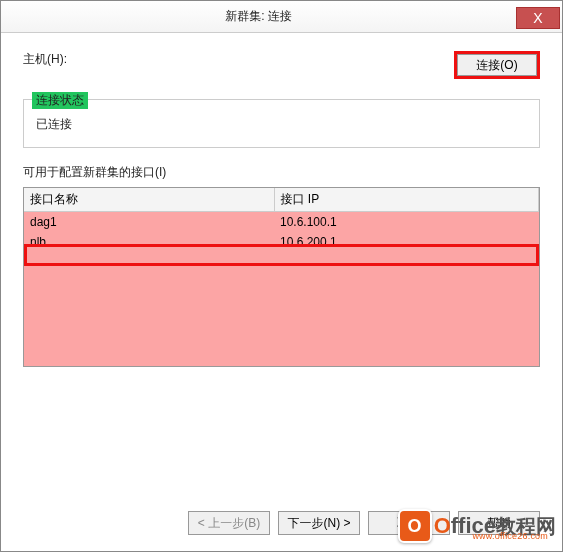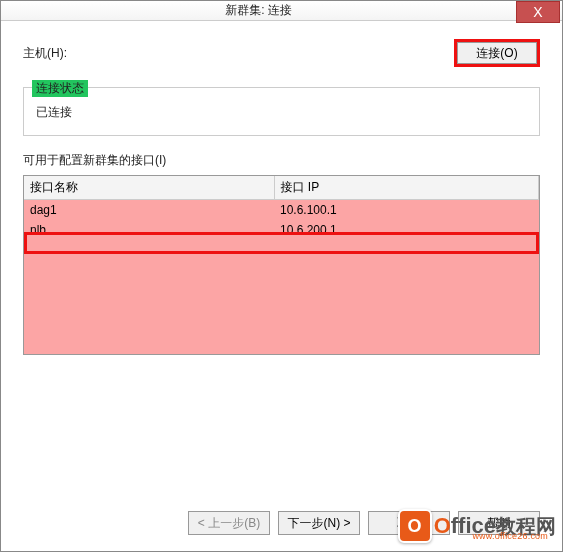--- a/index.html
+++ b/index.html
@@ -1,23 +1,23 @@
 <!DOCTYPE html>
 <html><head>
 <meta charset="utf-8">
 <style>
   * { box-sizing: border-box; font-family: "Microsoft YaHei", SimSun, Arial, sans-serif; }
   body { margin: 0; padding: 0; background: #fff; width: 563px; height: 552px; overflow: hidden; position: relative; }
   .window { width: 563px; height: 552px; background: #fff; border: 1px solid #888; position: relative; }
-  .titlebar { height: 20px; background: linear-gradient(#fff, #f4f4f4); display: flex; align-items: center; border-bottom: 1px solid #ccc; justify-content: flex-end; }
+  .titlebar { height: 32px; background: linear-gradient(#fff, #f4f4f4); display: flex; align-items: center; border-bottom: 1px solid #ccc; justify-content: flex-end; }
   .title-text { flex: 1; text-align: center; font-size: 12px; color: #222; }
   .close-btn { width: 44px; height: 22px; background: #c75050; color: #fff; display: flex; align-items: center; justify-content: center; font-size: 14px; margin-right: 2px; margin-top: 2px; border: 1px solid #a83030; cursor: pointer; }
   .content { padding: 18px 22px 0 22px; }
   .desc { font-size: 12px; color: #222; margin-bottom: 22px; }
-  .host-row { display: flex; align-items: center; margin-bottom: 20px; }
+  .host-row { display: flex; align-items: flex-start; margin-bottom: 20px; }
   .host-label { font-size: 12px; color: #222; width: 58px; }
   .host-input-wrap { border: 3px solid #e11; padding: 0; }
   .host-input { width: 256px; height: 22px; font-size: 13px; padding: 1px 4px; border: 1px solid #999; outline: none; }
   .connect-btn-wrap { margin-left: auto; border: 3px solid #e11; }
   .connect-btn { width: 80px; height: 22px; font-size: 12px; background: #f0f0f0; border: 1px solid #999; cursor: pointer; }
   .group { border: 1px solid #ccc; margin: 0 0 16px 0; padding: 10px 12px 14px 12px; position: relative; }
   .group-title { position: absolute; top: -8px; left: 8px; background: #22c55e; padding: 0 4px; font-size: 12px; color: #222; }
   .group-body { font-size: 12px; color: #222; padding-top: 6px; }
   .iface-label { font-size: 12px; color: #222; margin-top: 8px; margin-bottom: 6px; }
   .table-wrap { border: 1px solid #999; height: 180px; background: #fca5a5; overflow: hidden; }

